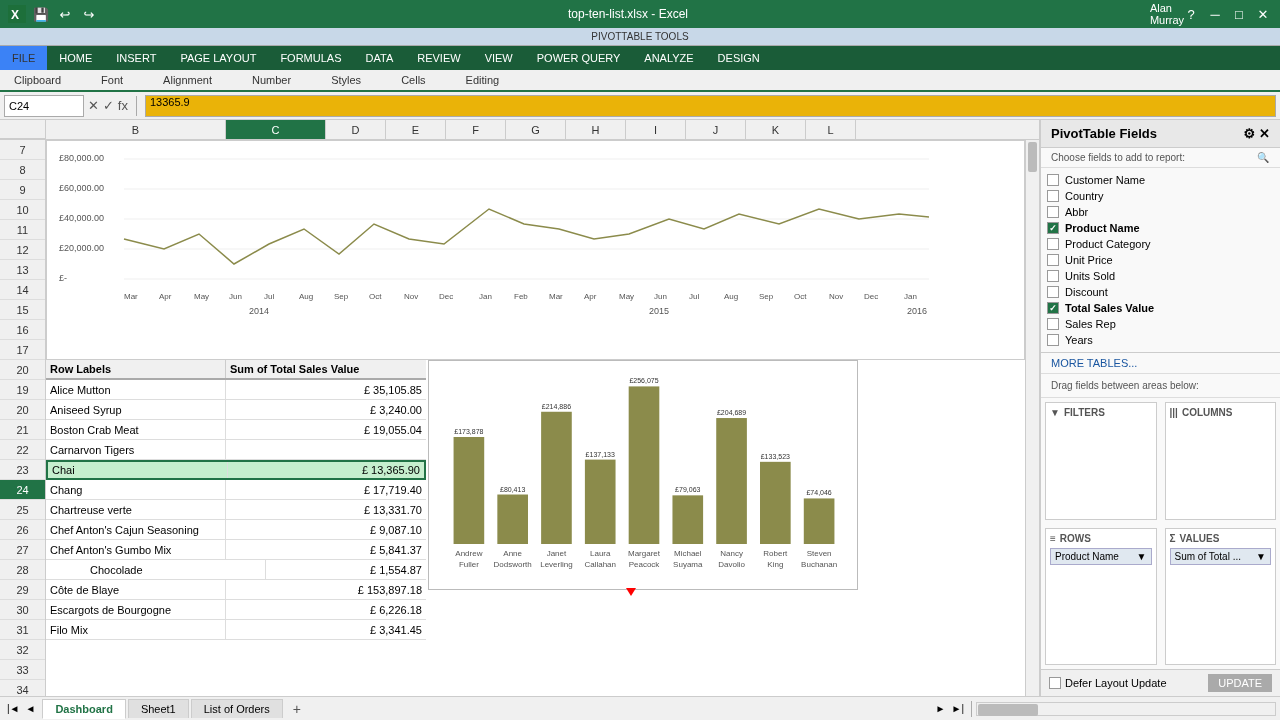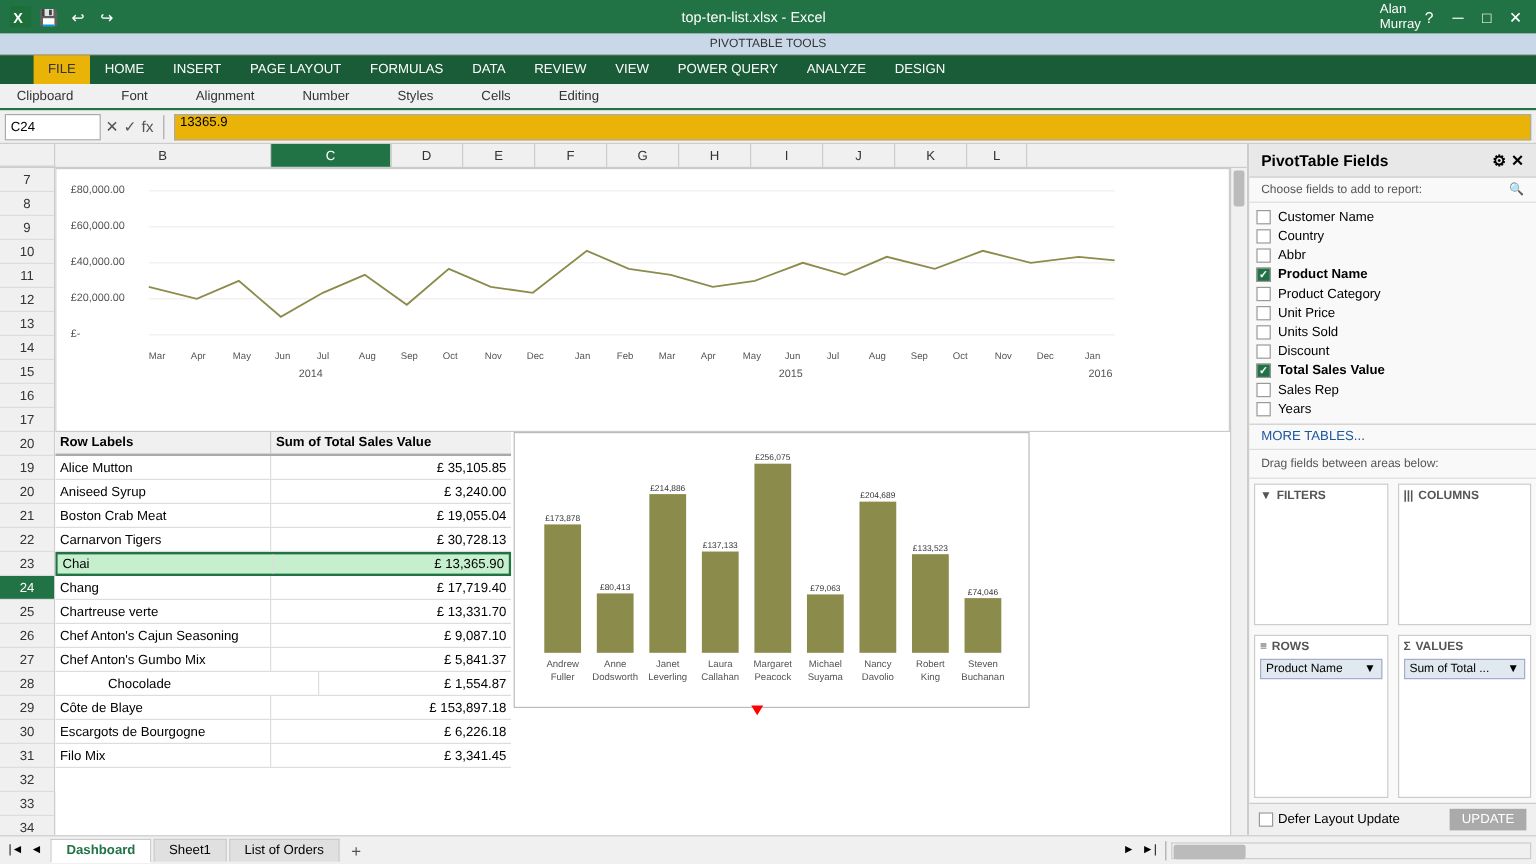--- a/index.html
+++ b/index.html
@@ -37,23 +37,22 @@
     }
     .ribbon-tab {
       padding: 0 12px;
       display: flex;
       align-items: center;
       font-size: 11px;
       cursor: pointer;
       color: white;
     }
     .ribbon-tab.active {
-      background: #eab308;
+      background: #3b82f6;
       color: #333;
-      margin-left: 28px;
     }
 
     .ribbon-content {
       background: #f0f0f0;
       height: 22px;
       border-bottom: 2px solid #217346;
       display: flex;
       align-items: center;
       padding: 0 8px;
       gap: 28px;
@@ -538,21 +537,20 @@
               <div style="display: flex; border-bottom: 1px solid rgb(221, 221, 221); height: 20px;">
                 <div style="width: 180px; padding: 2px 4px; font-size: 11px; border-right: 1px solid rgb(221, 221, 221); display: flex; align-items: center; overflow: hidden; white-space: nowrap;">Aniseed Syrup</div>
                 <div style="flex: 1 1 0%; padding: 2px 4px; font-size: 11px; text-align: right; display: flex; align-items: center; justify-content: flex-end;">£    3,240.00</div>
               </div>
               <div style="display: flex; border-bottom: 1px solid rgb(221, 221, 221); height: 20px;">
                 <div style="width: 180px; padding: 2px 4px; font-size: 11px; border-right: 1px solid rgb(221, 221, 221); display: flex; align-items: center; overflow: hidden; white-space: nowrap;">Boston Crab Meat</div>
                 <div style="flex: 1 1 0%; padding: 2px 4px; font-size: 11px; text-align: right; display: flex; align-items: center; justify-content: flex-end;">£    19,055.04</div>
               </div>
               <div style="display: flex; border-bottom: 1px solid rgb(221, 221, 221); height: 20px;">
                 <div style="width: 180px; padding: 2px 4px; font-size: 11px; border-right: 1px solid rgb(221, 221, 221); display: flex; align-items: center; overflow: hidden; white-space: nowrap;">Carnarvon Tigers</div>
-                <div style="flex: 1 1 0%; padding: 2px 4px; font-size: 11px; text-align: right; display: flex; align-items: center; justify-content: flex-end;">£    30,728.13</div>
               </div>
               <div style="display: flex; height: 20px; background: rgb(198, 239, 206); border: 2px solid rgb(33, 115, 70);">
                 <div style="width: 180px; padding: 2px 4px; font-size: 11px; border-right: 1px solid rgb(221, 221, 221); display: flex; align-items: center; overflow: hidden; white-space: nowrap;">Chai</div>
                 <div style="flex: 1 1 0%; padding: 2px 4px; font-size: 11px; text-align: right; display: flex; align-items: center; justify-content: flex-end;">£    13,365.90</div>
               </div>
               <div style="display: flex; border-bottom: 1px solid rgb(221, 221, 221); height: 20px;">
                 <div style="width: 180px; padding: 2px 4px; font-size: 11px; border-right: 1px solid rgb(221, 221, 221); display: flex; align-items: center; overflow: hidden; white-space: nowrap;">Chang</div>
                 <div style="flex: 1 1 0%; padding: 2px 4px; font-size: 11px; text-align: right; display: flex; align-items: center; justify-content: flex-end;">£    17,719.40</div>
               </div>
               <div style="display: flex; border-bottom: 1px solid rgb(221, 221, 221); height: 20px;">

